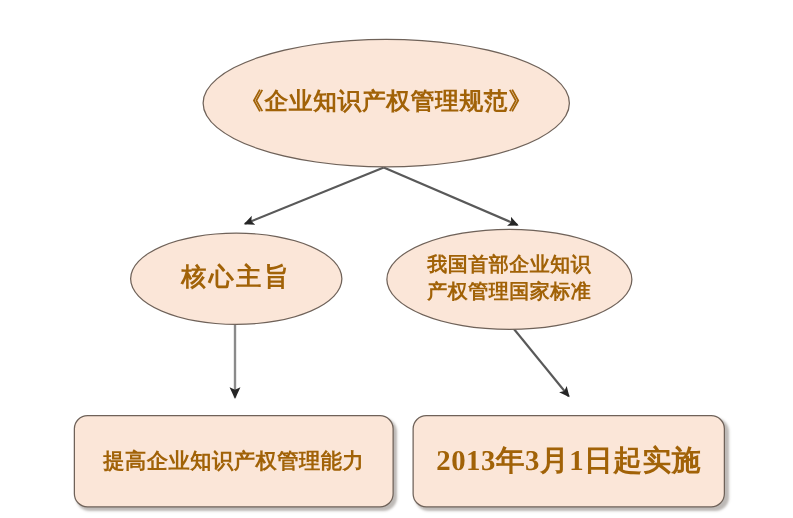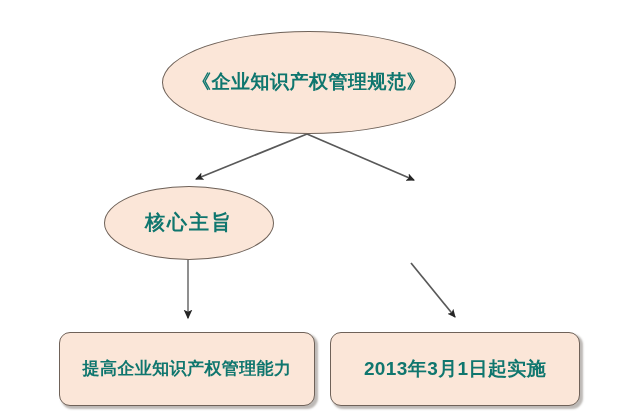--- a/index.html
+++ b/index.html
@@ -26,21 +26,21 @@
     pointer-events: none;
   }
 
   .node {
     position: absolute;
     box-sizing: border-box;
     display: flex;
     align-items: center;
     justify-content: center;
     text-align: right;
-    color: #0f766e;
+    color: #a16207;
     background: #fbe6d8;
     border: 1.3px solid #6f6259;
   }
   .node .label {
     display: block;
     line-height: 1.28;
     white-space: pre-line;
     letter-spacing: 0.3px;
   }
 
@@ -112,23 +112,24 @@
     letter-spacing: 0.4px;
   }
 
   #node-effective-date {
     left: 330px;
     top: 320px;
     width: 250px;
     height: 74px;
   }
   #node-effective-date .label {
-    font-size: 19px;
+    font-size: 23px;
     font-weight: bold;
     letter-spacing: 0.4px;
+    font-family: Liberation Serif, serif;
   }
 </style>
 </head>
 <body>
 
 <div id="canvas">
 
   <svg id="edges" viewBox="0 0 634 414" width="634" height="414" xmlns="http://www.w3.org/2000/svg">
     <defs>
       <marker id="arrow" viewBox="0 0 10 10" refX="8.4" refY="5" markerWidth="5.2" markerHeight="5.2" orient="auto-start-reverse">
@@ -146,20 +147,24 @@
   </svg>
 
   <div class="node ellipse" id="node-standard-title">
     <span class="label line-main">《企业知识产权管理规范》</span>
   </div>
 
   <div class="node ellipse" id="node-core-purpose">
     <span class="label">核心主旨</span>
   </div>
 
+  <div class="node ellipse" id="node-first-national-standard">
+    <span class="label">我国首部企业知识
+产权管理国家标准</span>
+  </div>
 
   <div class="node roundrect" id="node-improve-capability">
     <span class="label">提高企业知识产权管理能力</span>
   </div>
 
   <div class="node roundrect" id="node-effective-date">
     <span class="label">2013年3月1日起实施</span>
   </div>
 
 </div>

